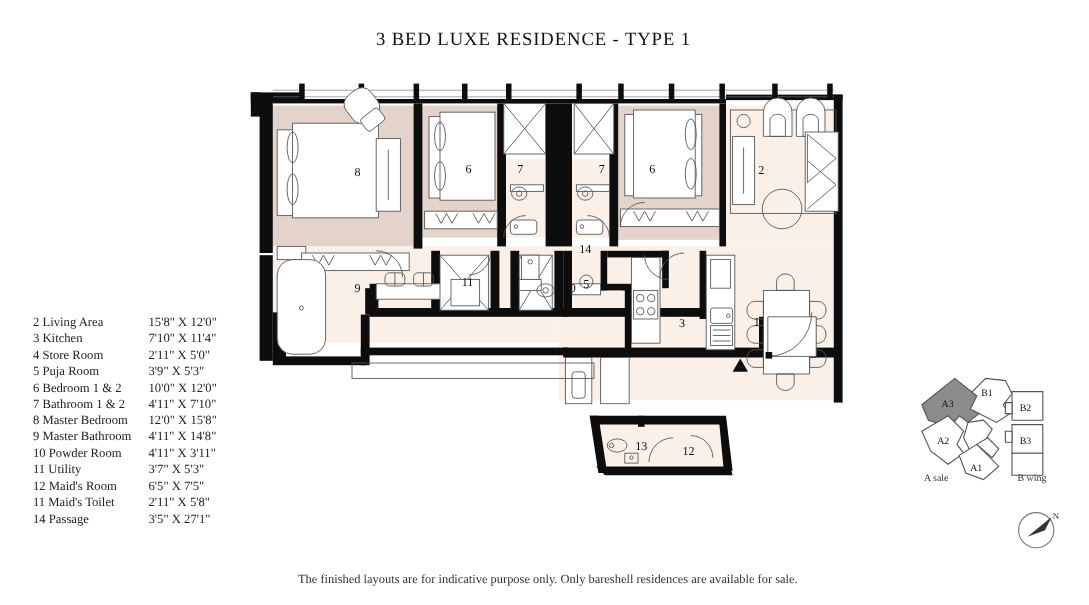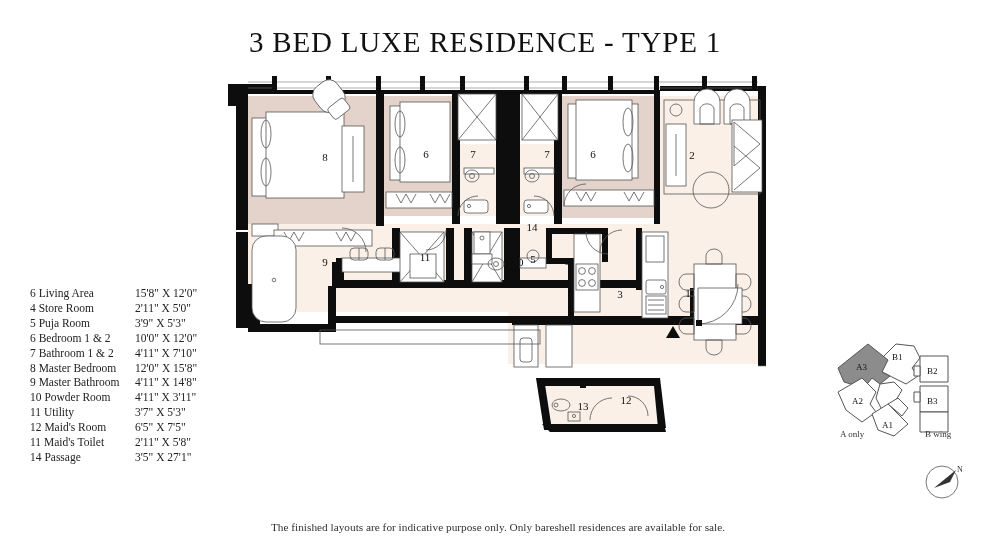--- a/index.html
+++ b/index.html
@@ -3,21 +3,21 @@
 <meta charset="utf-8">
 <style>
   html,body{margin:0;padding:0;}
   body{
     width:990px;height:550px;background:#ffffff;
     font-family:"Liberation Serif", serif;
     color:#1a1a1a;overflow:hidden;position:relative;
   }
   #plan-title{
     position:absolute;top:26px;left:0;width:970px;text-align:center;
-    font-size:29px;letter-spacing:.8px;color:#111;
+    font-size:17px;letter-spacing:.8px;color:#111;
   }
   
   #legend{position:absolute;left:30px;top:286px;width:215px;}
   .legend-row{display:flex;font-size:11.5px;line-height:14.9px;color:#222;}
   .legend-name{width:105px;white-space:nowrap;}
   .legend-dim{white-space:nowrap;}
   
   #disclaimer{
     position:absolute;left:258px;top:481px;width:480px;
     font-size:11.3px;color:#333;text-align:center;margin-top:40px;
@@ -36,22 +36,26 @@
     transform:translate(-50%,-50%);pointer-events:none;
   }
 </style>
 </head>
 <body>
 
 <div id="plan-title">3 BED LUXE RESIDENCE - TYPE 1</div>
 
 <div id="legend">
   <div class="legend-row">
-    <span class="legend-name">6 Living Area</span>
+    <span class="legend-name">2 Living Area</span>
     <span class="legend-dim">15'8" X 12'0"</span>
+  </div>
+  <div class="legend-row">
+    <span class="legend-name">3 Kitchen</span>
+    <span class="legend-dim">7'10" X 11'4"</span>
   </div>
   <div class="legend-row">
     <span class="legend-name">4 Store Room</span>
     <span class="legend-dim">2'11" X 5'0"</span>
   </div>
   <div class="legend-row">
     <span class="legend-name">5 Puja Room</span>
     <span class="legend-dim">3'9" X 5'3"</span>
   </div>
   <div class="legend-row">
@@ -397,21 +401,21 @@
   <div class="rnum" style="left:468px;top:83px;">2</div>
   <div class="rnum" style="left:308px;top:155px;text-align:right;">14</div>
   <div class="rnum" style="left:101px;top:190px;">9</div>
   <div class="rnum" style="left:201px;top:185px;">11</div>
   <div class="rnum" style="left:262px;top:190px;margin-left:32px;">10</div>
   <div class="rnum" style="left:309px;top:187px;">5</div>
   <div class="rnum" style="left:344px;top:190px;">4</div>
   <div class="rnum" style="left:396px;top:222px;">3</div>
   <div class="rnum" style="left:464px;top:221px;">1</div>
   <div class="rnum" style="left:359px;top:334px;font-family:Liberation Serif, serif;">13</div>
-  <div class="rnum" style="left:402px;top:328px;">12</div>
+  <div class="rnum" style="left:402px;top:339px;">12</div>
 </div>
 
 <div id="keyplan">
 <svg width="158" height="112" viewBox="0 0 158 112" xmlns="http://www.w3.org/2000/svg">
   <g fill="none" stroke="#555" stroke-width="1">
 
     <polygon points="48,22 64,6 82,8 88,20 80,30 86,38 74,46 58,38 50,34" fill="#fff"></polygon>
 
     <polygon points="6,30 36,6 56,22 50,34 58,38 48,46 40,40 32,50 12,44" fill="#8c8c8c" stroke="#555"></polygon>
 
@@ -433,21 +437,21 @@
   <g font-family="Liberation Serif, serif" font-size="9" fill="#111">
     <text x="24" y="32">A3</text>
     <text x="60" y="22">B1</text>
     <text x="95" y="36">B2</text>
     <text x="95" y="66">B3</text>
     <text x="20" y="66">A2</text>
     <text x="50" y="90">A1</text>
   </g>
 </svg>
 </div>
-<div class="wing-label" id="wing-a-label">A only</div>
+<div class="wing-label" id="wing-a-label">A sale</div>
 <div class="wing-label" id="wing-b-label">B wing</div>
 
 <div id="compass">
 <svg width="56" height="50" viewBox="0 0 56 50" xmlns="http://www.w3.org/2000/svg">
   <circle cx="22" cy="22" r="16" fill="none" stroke="#777" stroke-width="1"></circle>
   <polygon points="14,28 36,10 30,22" fill="#333"></polygon>
   <text x="37" y="12" font-family="Liberation Serif, serif" font-size="8" fill="#333">N</text>
 </svg>
 </div>
 

